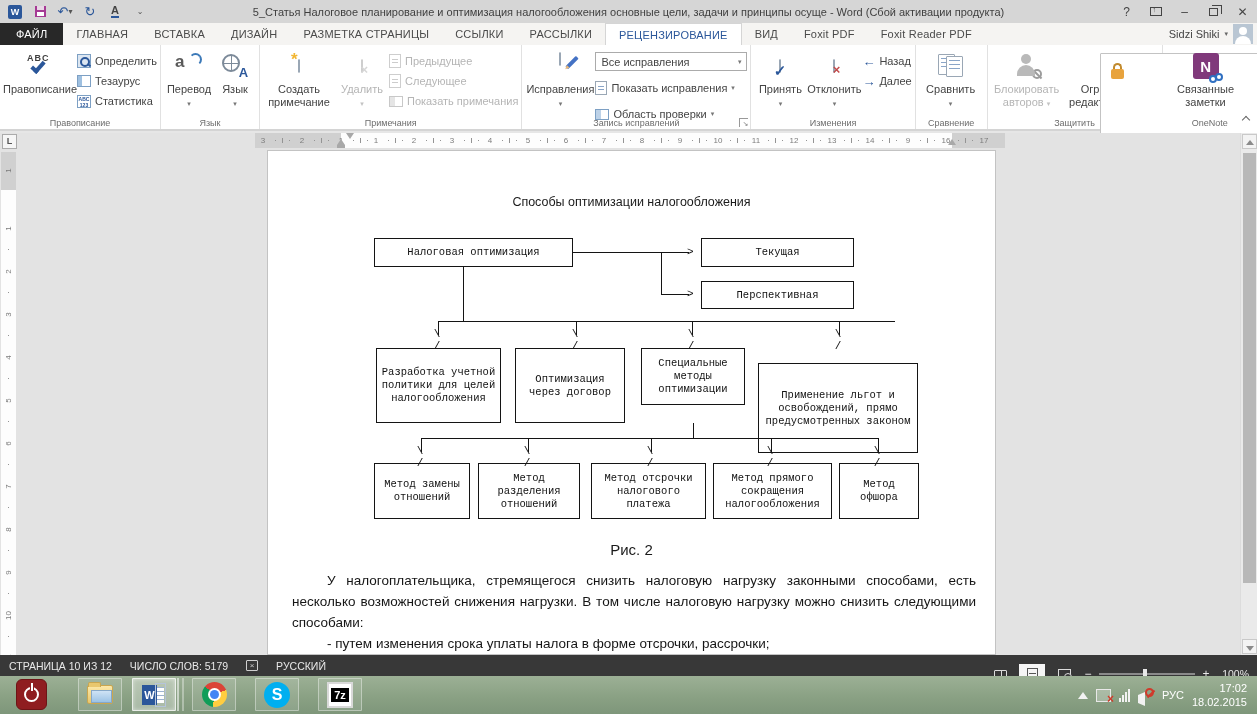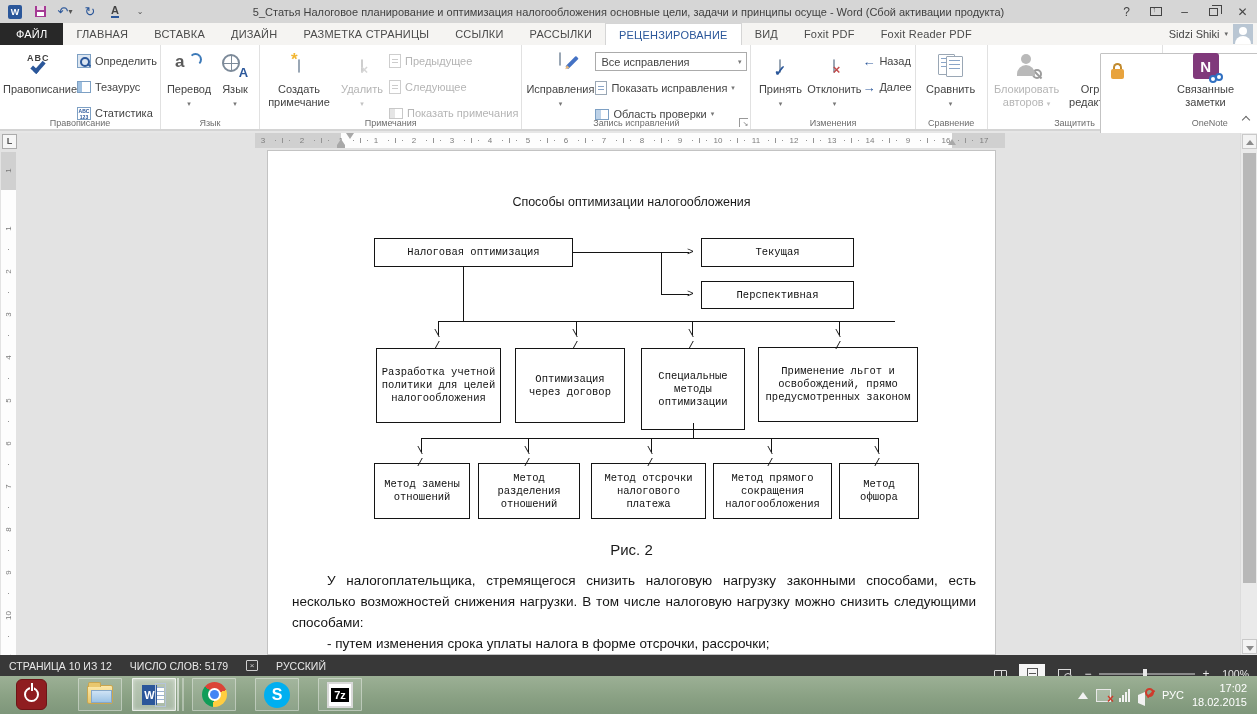--- a/index.html
+++ b/index.html
@@ -39,21 +39,21 @@
 
   
   .ribbon { position:absolute; left:0; top:45px; width:100%; height:86px; background:#fff; border-bottom:2px solid #d4d4d4; display:flex; }
   .rgroup { position:relative; height:100%; border-right:1px solid #e1e1e1; padding:3px 3px 14px 3px; display:flex; align-items:flex-start; }
   .glabel { position:absolute; left:0; right:0; bottom:1px; text-align:center; font-size:9px; color:#6d6d6d; }
   .big { width:62px; padding-top:3px; text-align:center; font-size:11px; color:#444; line-height:13px; cursor:default; }
   .big .bicon { height:30px; display:flex; align-items:center; justify-content:center; margin-bottom:2px; }
   .big.dis, .small.dis, .dis { color:#b5b5b5; }
   .caret { font-size:7px; color:#777; }
   .dis .caret { color:#c3c3c3; }
-  .smallcol { display:flex; flex-direction:column; justify-content:flex-start; gap:8px; padding-top:4px; }
+  .smallcol { display:flex; flex-direction:column; justify-content:flex-start; gap:2px; padding-top:4px; }
   .small { display:flex; align-items:center; gap:4px; font-size:11px; color:#444; height:18px; white-space:nowrap; cursor:default; }
   .combo { width:152px; height:19px; border:1px solid #ababab; background:#fff; font-size:11px; color:#444; display:flex; align-items:center; padding:0 5px; justify-content:space-between; }
   .launcher { position:absolute; right:2px; bottom:2px; width:9px; height:9px; border-left:1px solid #999; border-top:1px solid #999; font-size:7px; color:#777; line-height:9px; text-align:right; }
   .collapse-chev { position:absolute; right:7px; bottom:6px; width:8px; height:8px; }
   .collapse-chev::before { content:""; position:absolute; left:1px; top:2px; width:5px; height:5px; border-top:1px solid #666; border-left:1px solid #666; transform:rotate(45deg); }
 
   
   .doc-ic { position:relative; width:17px; height:21px; background:#fff; border:1px solid #9aa7b5; border-radius:1px; }
   .doc-ic.lines::before { content:""; position:absolute; left:2px; right:2px; top:3px; height:14px;
      background:repeating-linear-gradient(#b92b2b 0 1px, transparent 1px 4px); }
@@ -570,22 +570,22 @@
       <div class="dline" style="left:308px; top:170px; width:1px; height:14px"></div>
       <div class="dline" style="left:424px; top:170px; width:1px; height:14px"></div>
       <div class="dline" style="left:571px; top:170px; width:1px; height:14px"></div>
       <div class="ah" style="left:160px; top:177px"></div>
       <div class="ah" style="left:298px; top:177px"></div>
       <div class="ah" style="left:414px; top:177px"></div>
       <div class="ah" style="left:561px; top:177px"></div>
 
       <div class="dbox" style="left:108px; top:197px; width:125px; height:75px">Разработка учетной политики для целей налогообложения</div>
       <div class="dbox" style="left:247px; top:197px; width:110px; height:75px">Оптимизация через договор</div>
-      <div class="dbox" style="left:373px; top:197px; width:104px; height:82px">Специальные методы оптимизации</div>
-      <div class="dbox" style="left:490px; top:196px; width:160px; height:75px">Применение льгот и освобождений, прямо предусмотренных законом</div>
+      <div class="dbox" style="left:373px; top:197px; width:104px; height:57px">Специальные методы оптимизации</div>
+      <div class="dbox" style="left:490px; top:212px; width:160px; height:90px">Применение льгот и освобождений, прямо предусмотренных законом</div>
 
       <div class="dline" style="left:425px; top:272px; width:1px; height:15px"></div>
       <div class="dline" style="left:153px; top:287px; width:458px; height:1px"></div>
       <div class="dline" style="left:153px; top:287px; width:1px; height:14px"></div>
       <div class="dline" style="left:260px; top:287px; width:1px; height:14px"></div>
       <div class="dline" style="left:383px; top:287px; width:1px; height:14px"></div>
       <div class="dline" style="left:503px; top:287px; width:1px; height:14px"></div>
       <div class="dline" style="left:610px; top:287px; width:1px; height:14px"></div>
       <div class="ah" style="left:143px; top:294px"></div>
       <div class="ah" style="left:250px; top:294px"></div>

